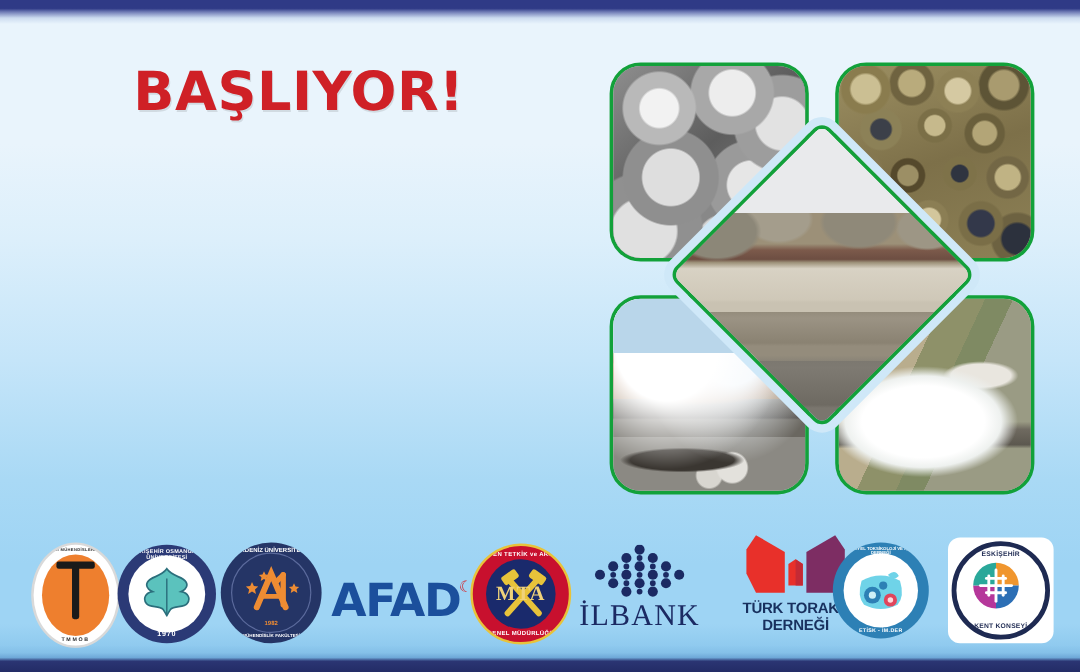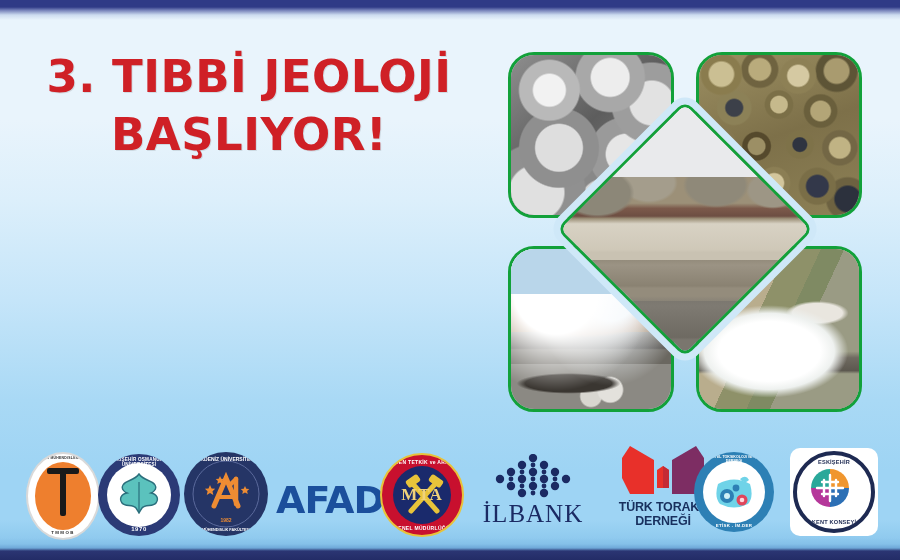--- a/index.html
+++ b/index.html
@@ -230,21 +230,21 @@
     font-size:38px;font-weight:bold;color:#1b4f9c;letter-spacing:-1px;
     font-family:"DejaVu Sans","Liberation Sans",sans-serif;
     position:relative;
   }
   .afad-t .c{
     position:absolute;right:-10px;top:4px;font-size:13px;color:#d6262c;
     font-weight:bold;letter-spacing:0;
   }
 
   
-  .mta{left:380px;bottom:5px;width:84px;height:84px;}
+  .mta{left:392px;bottom:5px;width:84px;height:84px;}
   .mta-c{
     width:84px;height:84px;border-radius:50%;
     background:#c8102e;position:relative;overflow:hidden;
     border:2px solid #e8c33a;box-sizing:border-box;
   }
   .mta-in{
     position:absolute;left:11px;top:11px;width:58px;height:58px;
     border-radius:50%;background:#1a2a6c;
   }
   .mta-txt{
@@ -316,21 +316,20 @@
   }
 </style>
 </head>
 <body>
 
 <div class="poster">
 
   <div class="band-top"></div>
 
   <div class="headline">
-    <span class="l">3. TIBBİ JEOLOJİ</span>
     <span class="l">BAŞLIYOR!</span>
   </div>
 
   <div class="collage">
 
     <div class="tile tl">
       <div class="img sem"></div>
     </div>
 
     <div class="tile tr">

